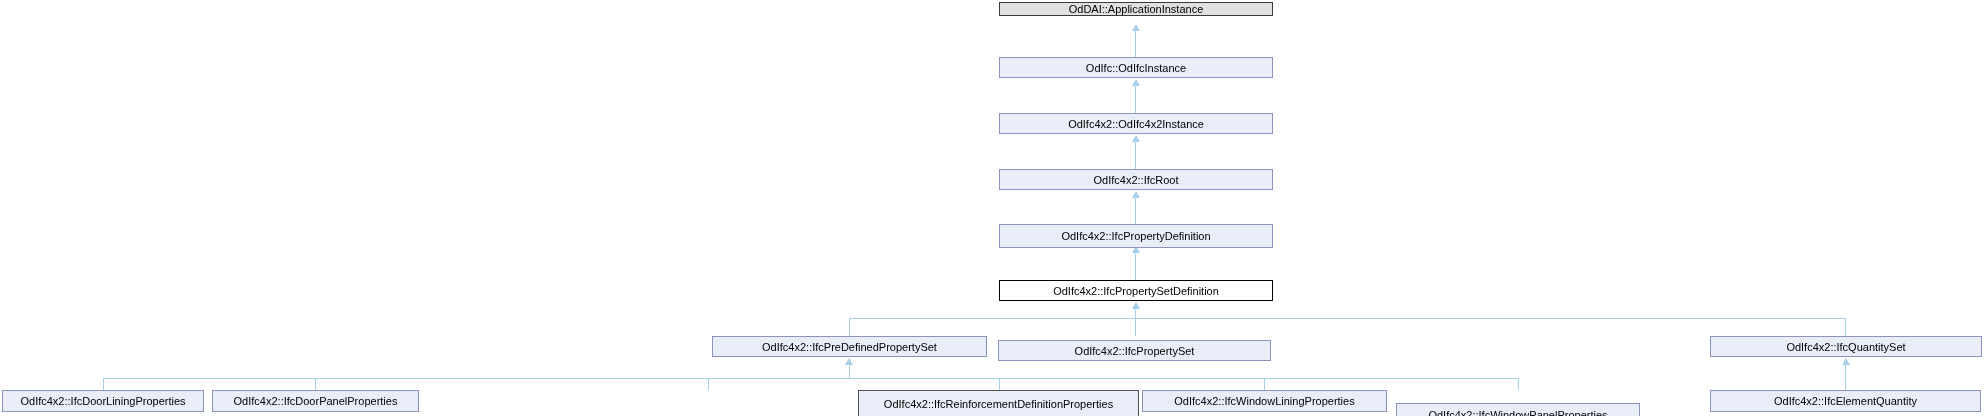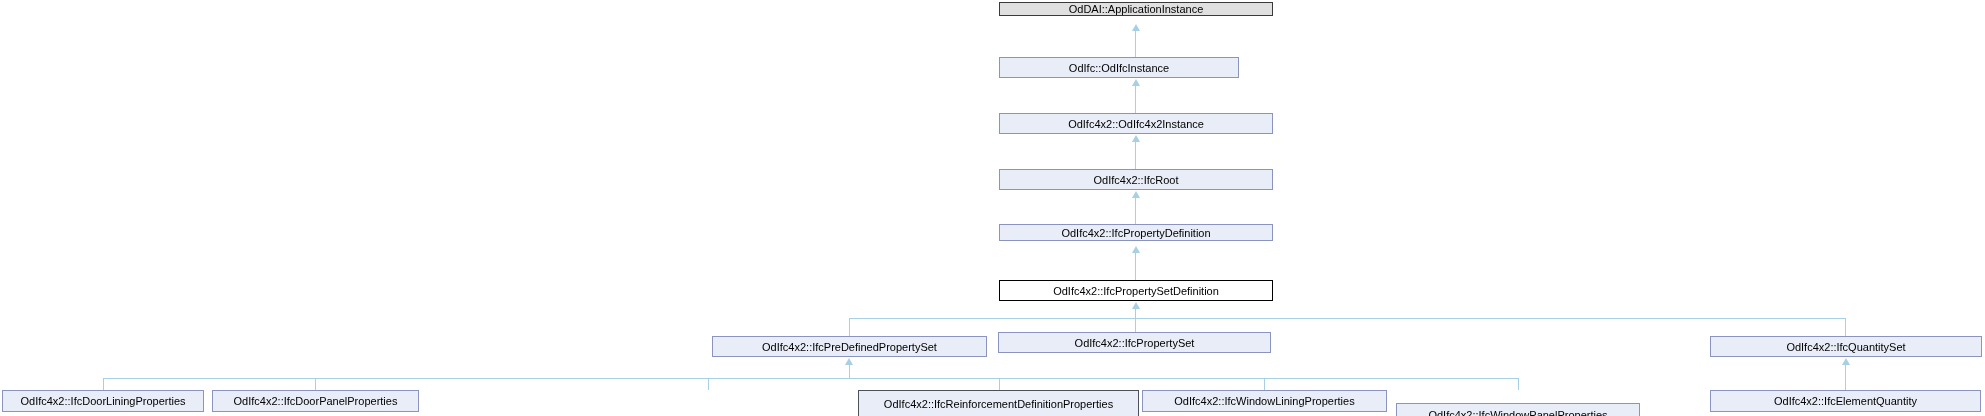--- a/index.html
+++ b/index.html
@@ -64,33 +64,33 @@
   <div class="vline" style="left:708px;top:378px;height:12px"></div>
   <div class="vline" style="left:999px;top:378px;height:12px"></div>
   <div class="vline" style="left:1264px;top:378px;height:12px"></div>
   <div class="vline" style="left:1518px;top:378px;height:12px"></div>
 
   <div class="arrow-up" style="left:1842px;top:358px"></div>
   <div class="vline" style="left:1845px;top:365px;height:25px"></div>
 
   <div class="node root" style="left:999px;top:2px;width:274px;height:14px">OdDAI::ApplicationInstance</div>
 
-  <div class="node" style="left:999px;top:57px;width:240px;height:21px">OdIfc::OdIfcInstance</div>
+  <div class="node" style="left:999px;top:57px;width:274px;height:21px">OdIfc::OdIfcInstance</div>
 
   <div class="node" style="left:999px;top:113px;width:274px;height:21px">OdIfc4x2::OdIfc4x2Instance</div>
 
   <div class="node" style="left:999px;top:169px;width:274px;height:21px">OdIfc4x2::IfcRoot</div>
 
-  <div class="node" style="left:999px;top:224px;width:274px;height:17px">OdIfc4x2::IfcPropertyDefinition</div>
+  <div class="node" style="left:999px;top:224px;width:274px;height:24px">OdIfc4x2::IfcPropertyDefinition</div>
 
   <div class="node current" style="left:999px;top:280px;width:274px;height:21px">OdIfc4x2::IfcPropertySetDefinition</div>
 
   <div class="node" style="left:712px;top:336px;width:275px;height:21px">OdIfc4x2::IfcPreDefinedPropertySet</div>
 
-  <div class="node" style="left:998px;top:332px;width:273px;height:21px">OdIfc4x2::IfcPropertySet</div>
+  <div class="node" style="left:998px;top:340px;width:273px;height:21px">OdIfc4x2::IfcPropertySet</div>
 
   <div class="node" style="left:1710px;top:336px;width:272px;height:21px">OdIfc4x2::IfcQuantitySet</div>
 
   <div class="node" style="left:2px;top:390px;width:202px;height:22px">OdIfc4x2::IfcDoorLiningProperties</div>
 
   <div class="node" style="left:212px;top:390px;width:207px;height:22px">OdIfc4x2::IfcDoorPanelProperties</div>
 
 
   <div class="node dark" style="left:858px;top:390px;width:281px;height:28px">OdIfc4x2::IfcReinforcementDefinitionProperties</div>
 

